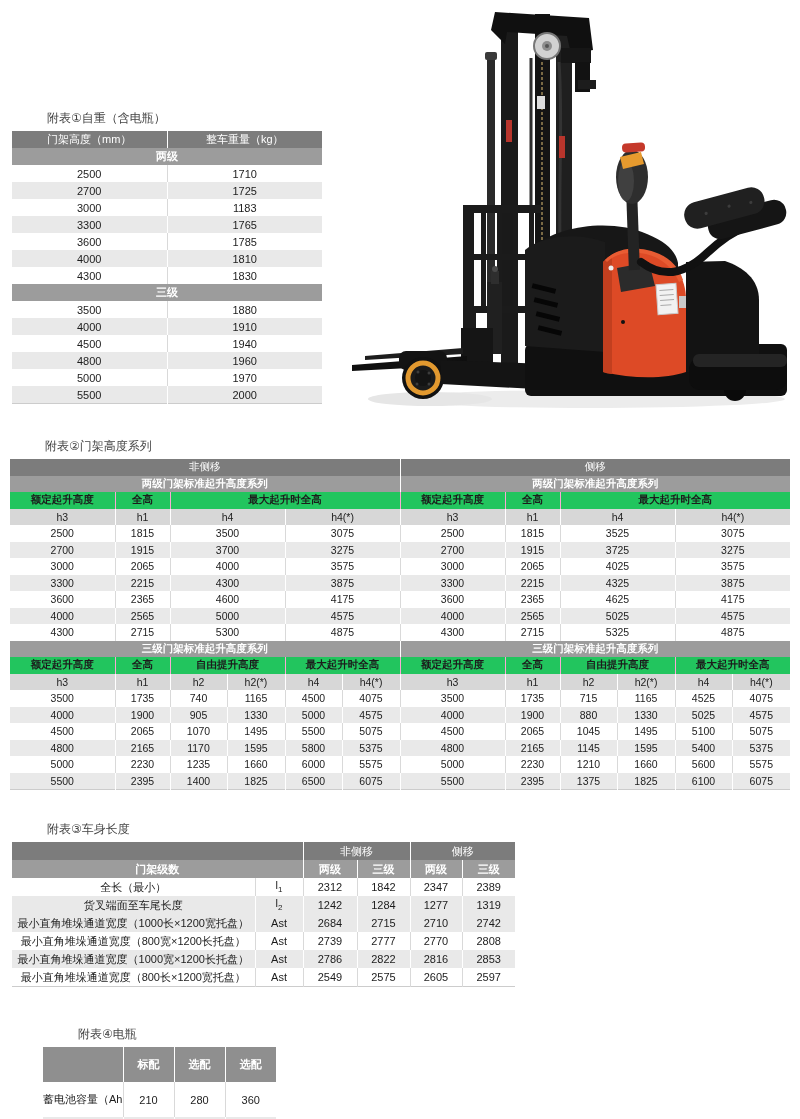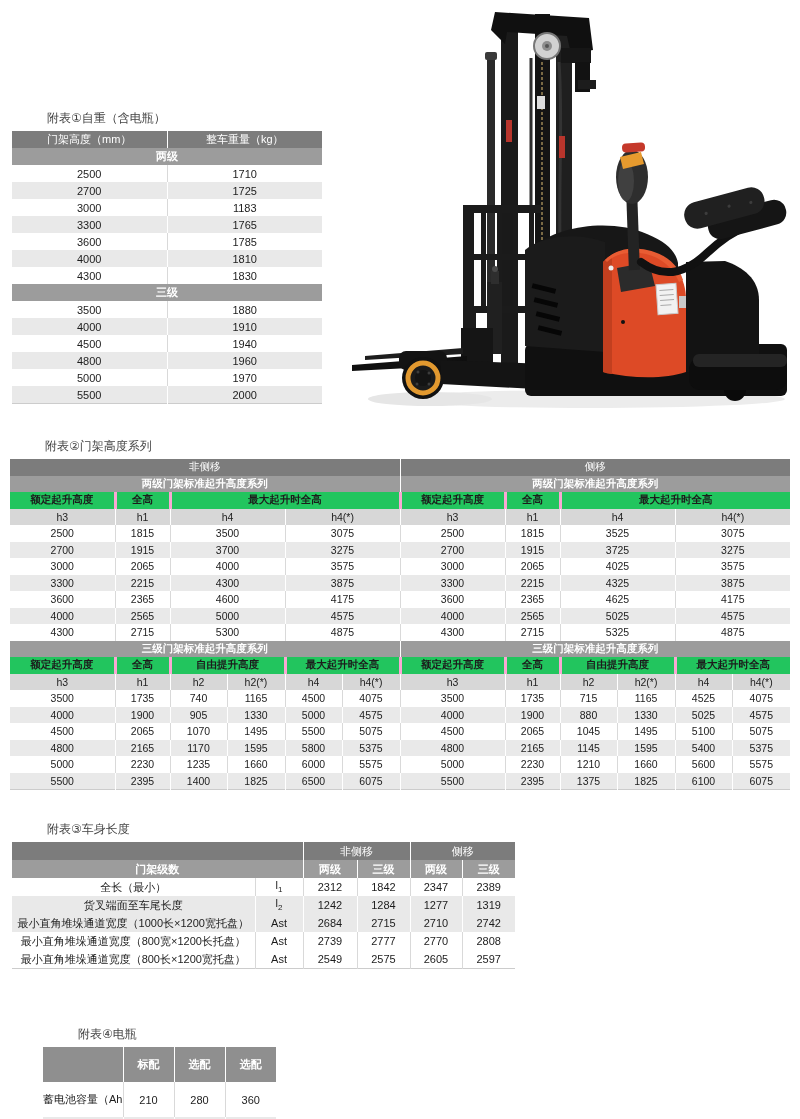--- a/index.html
+++ b/index.html
@@ -12,21 +12,21 @@
   tr.hd  th{background:#7c7c7c;color:#ffffff;font-weight:400;}
   tr.md  th{background:#9c9c9c;color:#ffffff;font-weight:700;}
   tr.md4 th{background:#8f8f8f;color:#ffffff;font-weight:700;}
   tr.wb  th{background:#22c55e;color:#1c1c1c;font-weight:700;}
   tr.sub th{background:#d7d7d7;color:#222222;font-weight:400;}
   tr.wr  td{background:#ffffff;}
   tr.alt td{background:#e9e9e9;}
   
   tr.wr  td + td{border-left:1px solid #d9d9d9;}
   tr.alt td + td{border-left:1px solid #ffffff;}
-  tr.wb  th + th{border-left:3px solid #f9a8d4;}
+  tr.wb  th + th{border-left:1px solid #f9a8d4;}
   tr.sub th + th{border-left:1px solid #ffffff;}
   tr.hd  th + th{border-left:1px solid rgba(255,255,255,.45);}
   tr.md  th + th, tr.md4 th + th{border-left:1px solid rgba(255,255,255,.55);}
   
   #b1{left:12px;top:111px;width:310px;}
   #t1 th,#t1 td{height:17px;font-size:11px;}
   #b2{left:10px;top:439px;width:780px;}
   #t2 th,#t2 td{height:16.5px;font-size:10.5px;}
   #b3{left:12px;top:822px;width:503px;}
   #t3 th,#t3 td{height:18px;font-size:11px;}
@@ -524,20 +524,28 @@
           <td>2742</td>
         </tr>
         <tr class="wr">
           <td>最小直角堆垛通道宽度（800宽×1200长托盘）</td>
           <td>Ast</td>
           <td>2739</td>
           <td>2777</td>
           <td>2770</td>
           <td>2808</td>
         </tr>
+        <tr class="alt">
+          <td>最小直角堆垛通道宽度（1000宽×1200长托盘）</td>
+          <td>Ast</td>
+          <td>2786</td>
+          <td>2822</td>
+          <td>2816</td>
+          <td>2853</td>
+        </tr>
         <tr class="wr">
           <td>最小直角堆垛通道宽度（800长×1200宽托盘）</td>
           <td>Ast</td>
           <td>2549</td>
           <td>2575</td>
           <td>2605</td>
           <td>2597</td>
         </tr>
       </tbody>
   </table>

